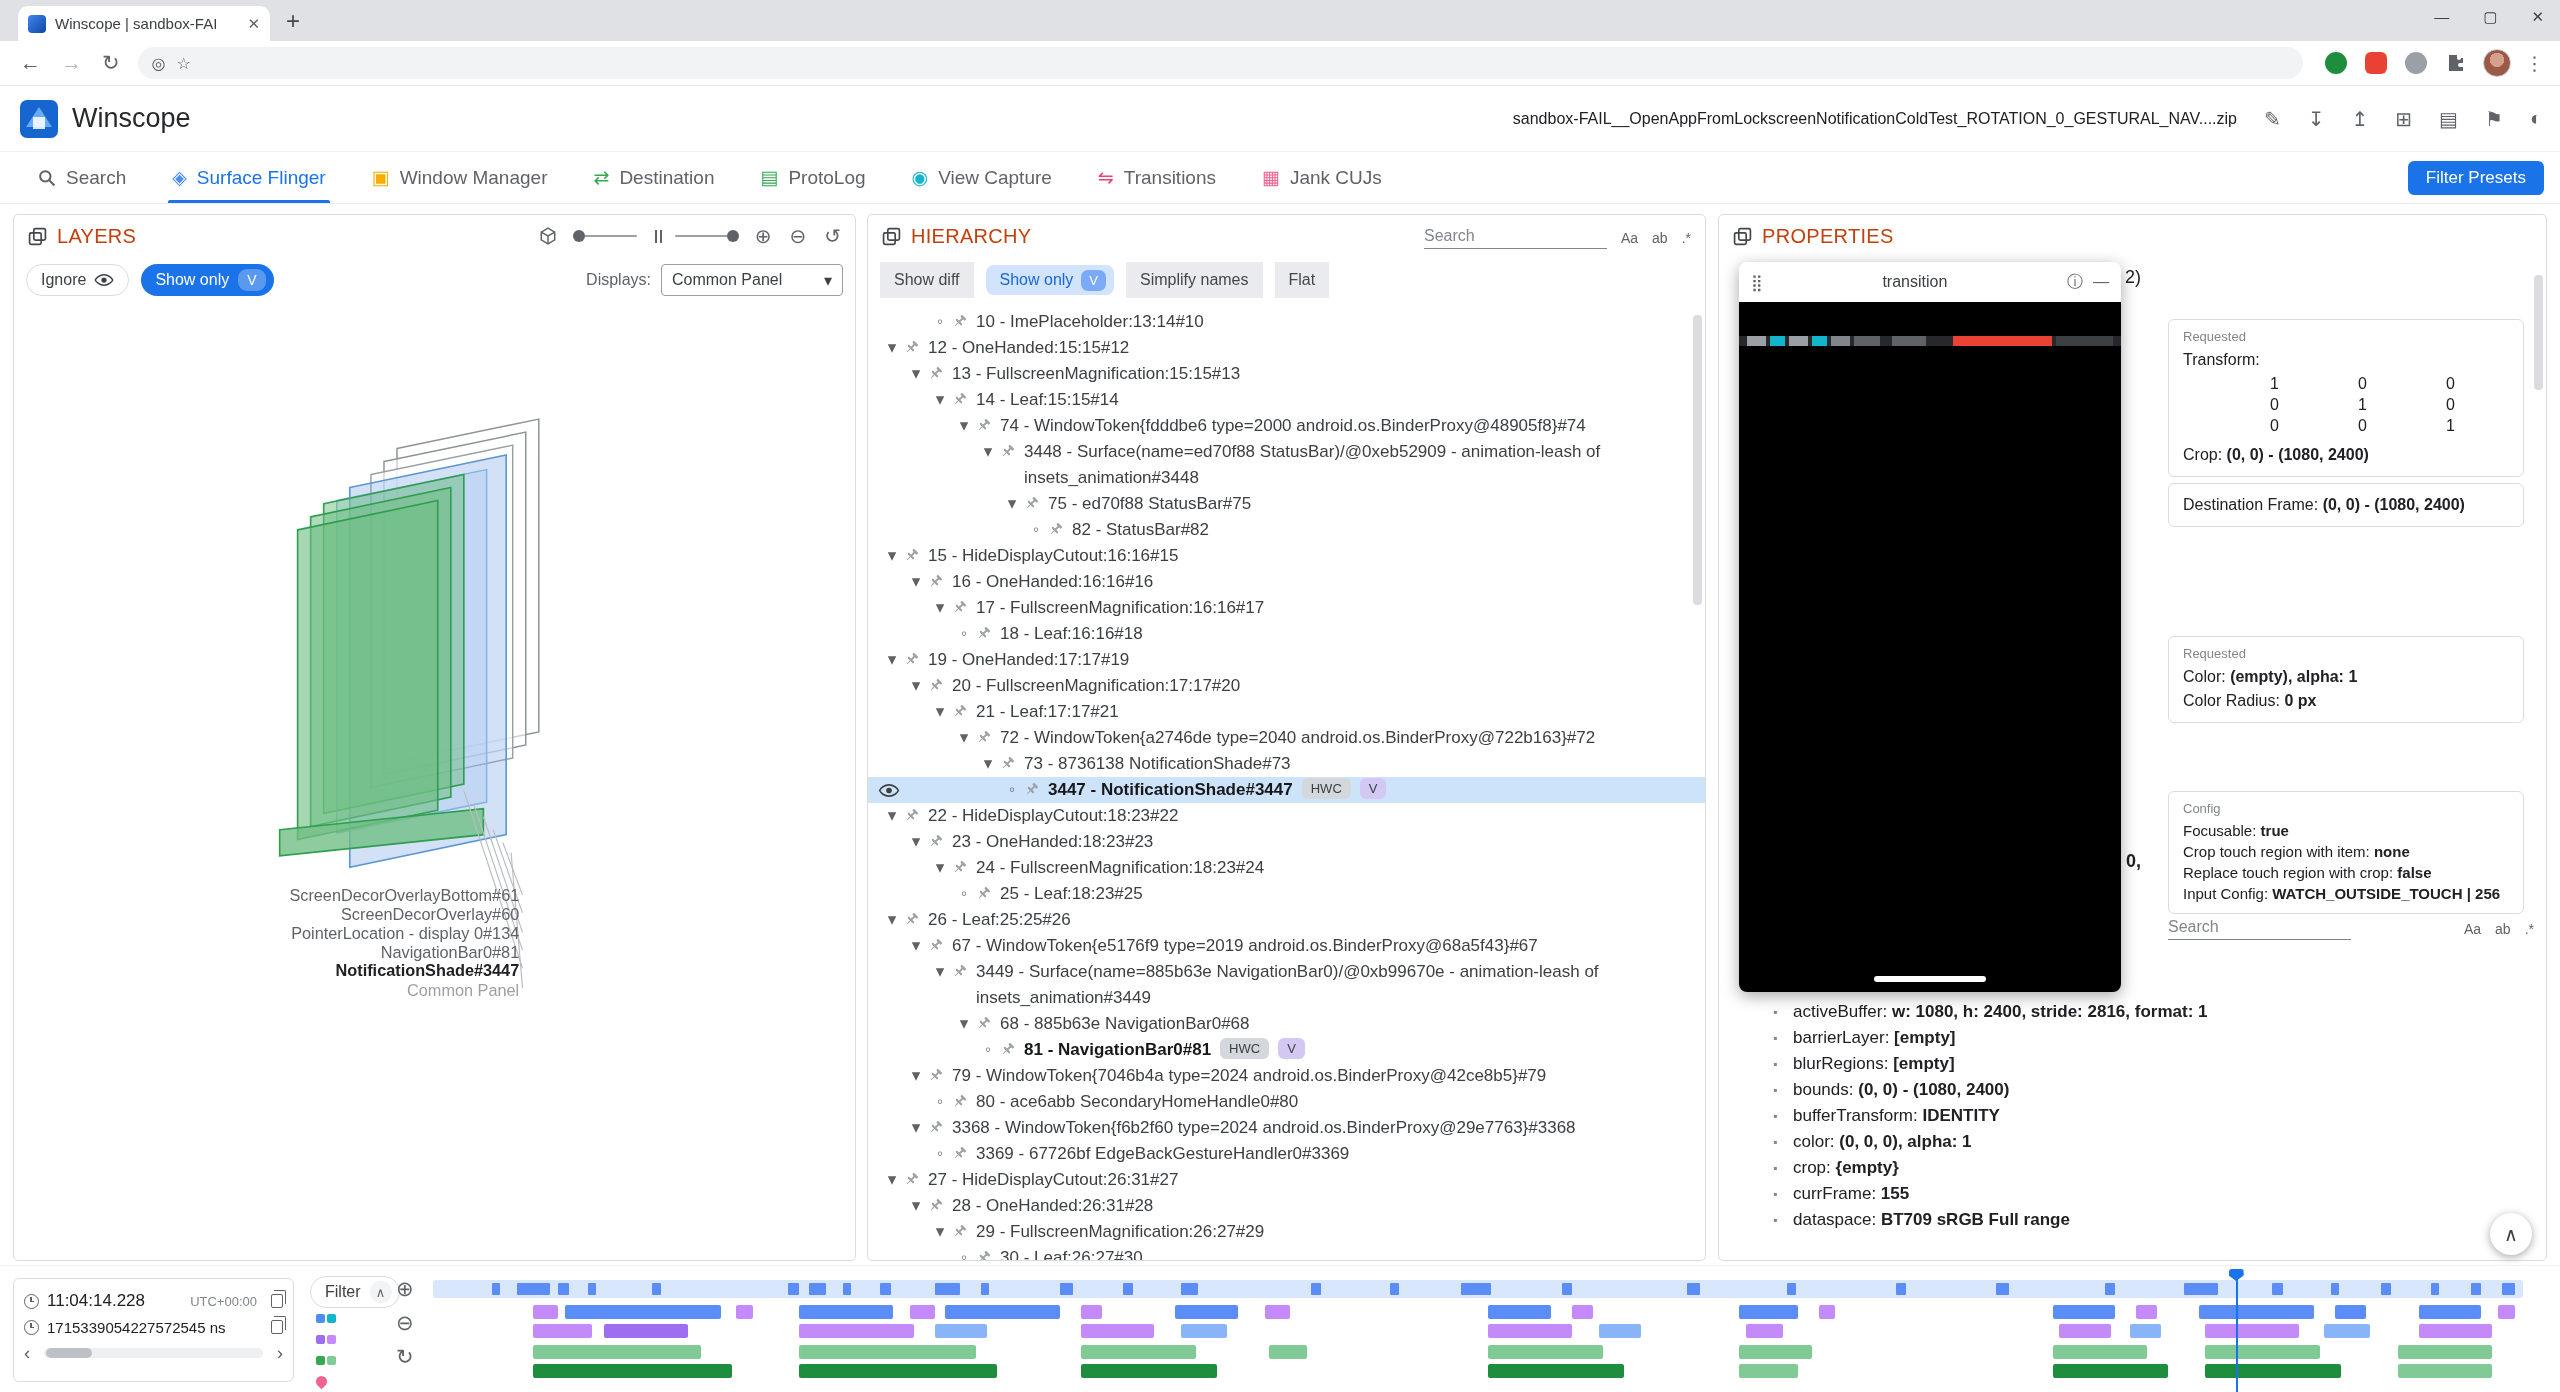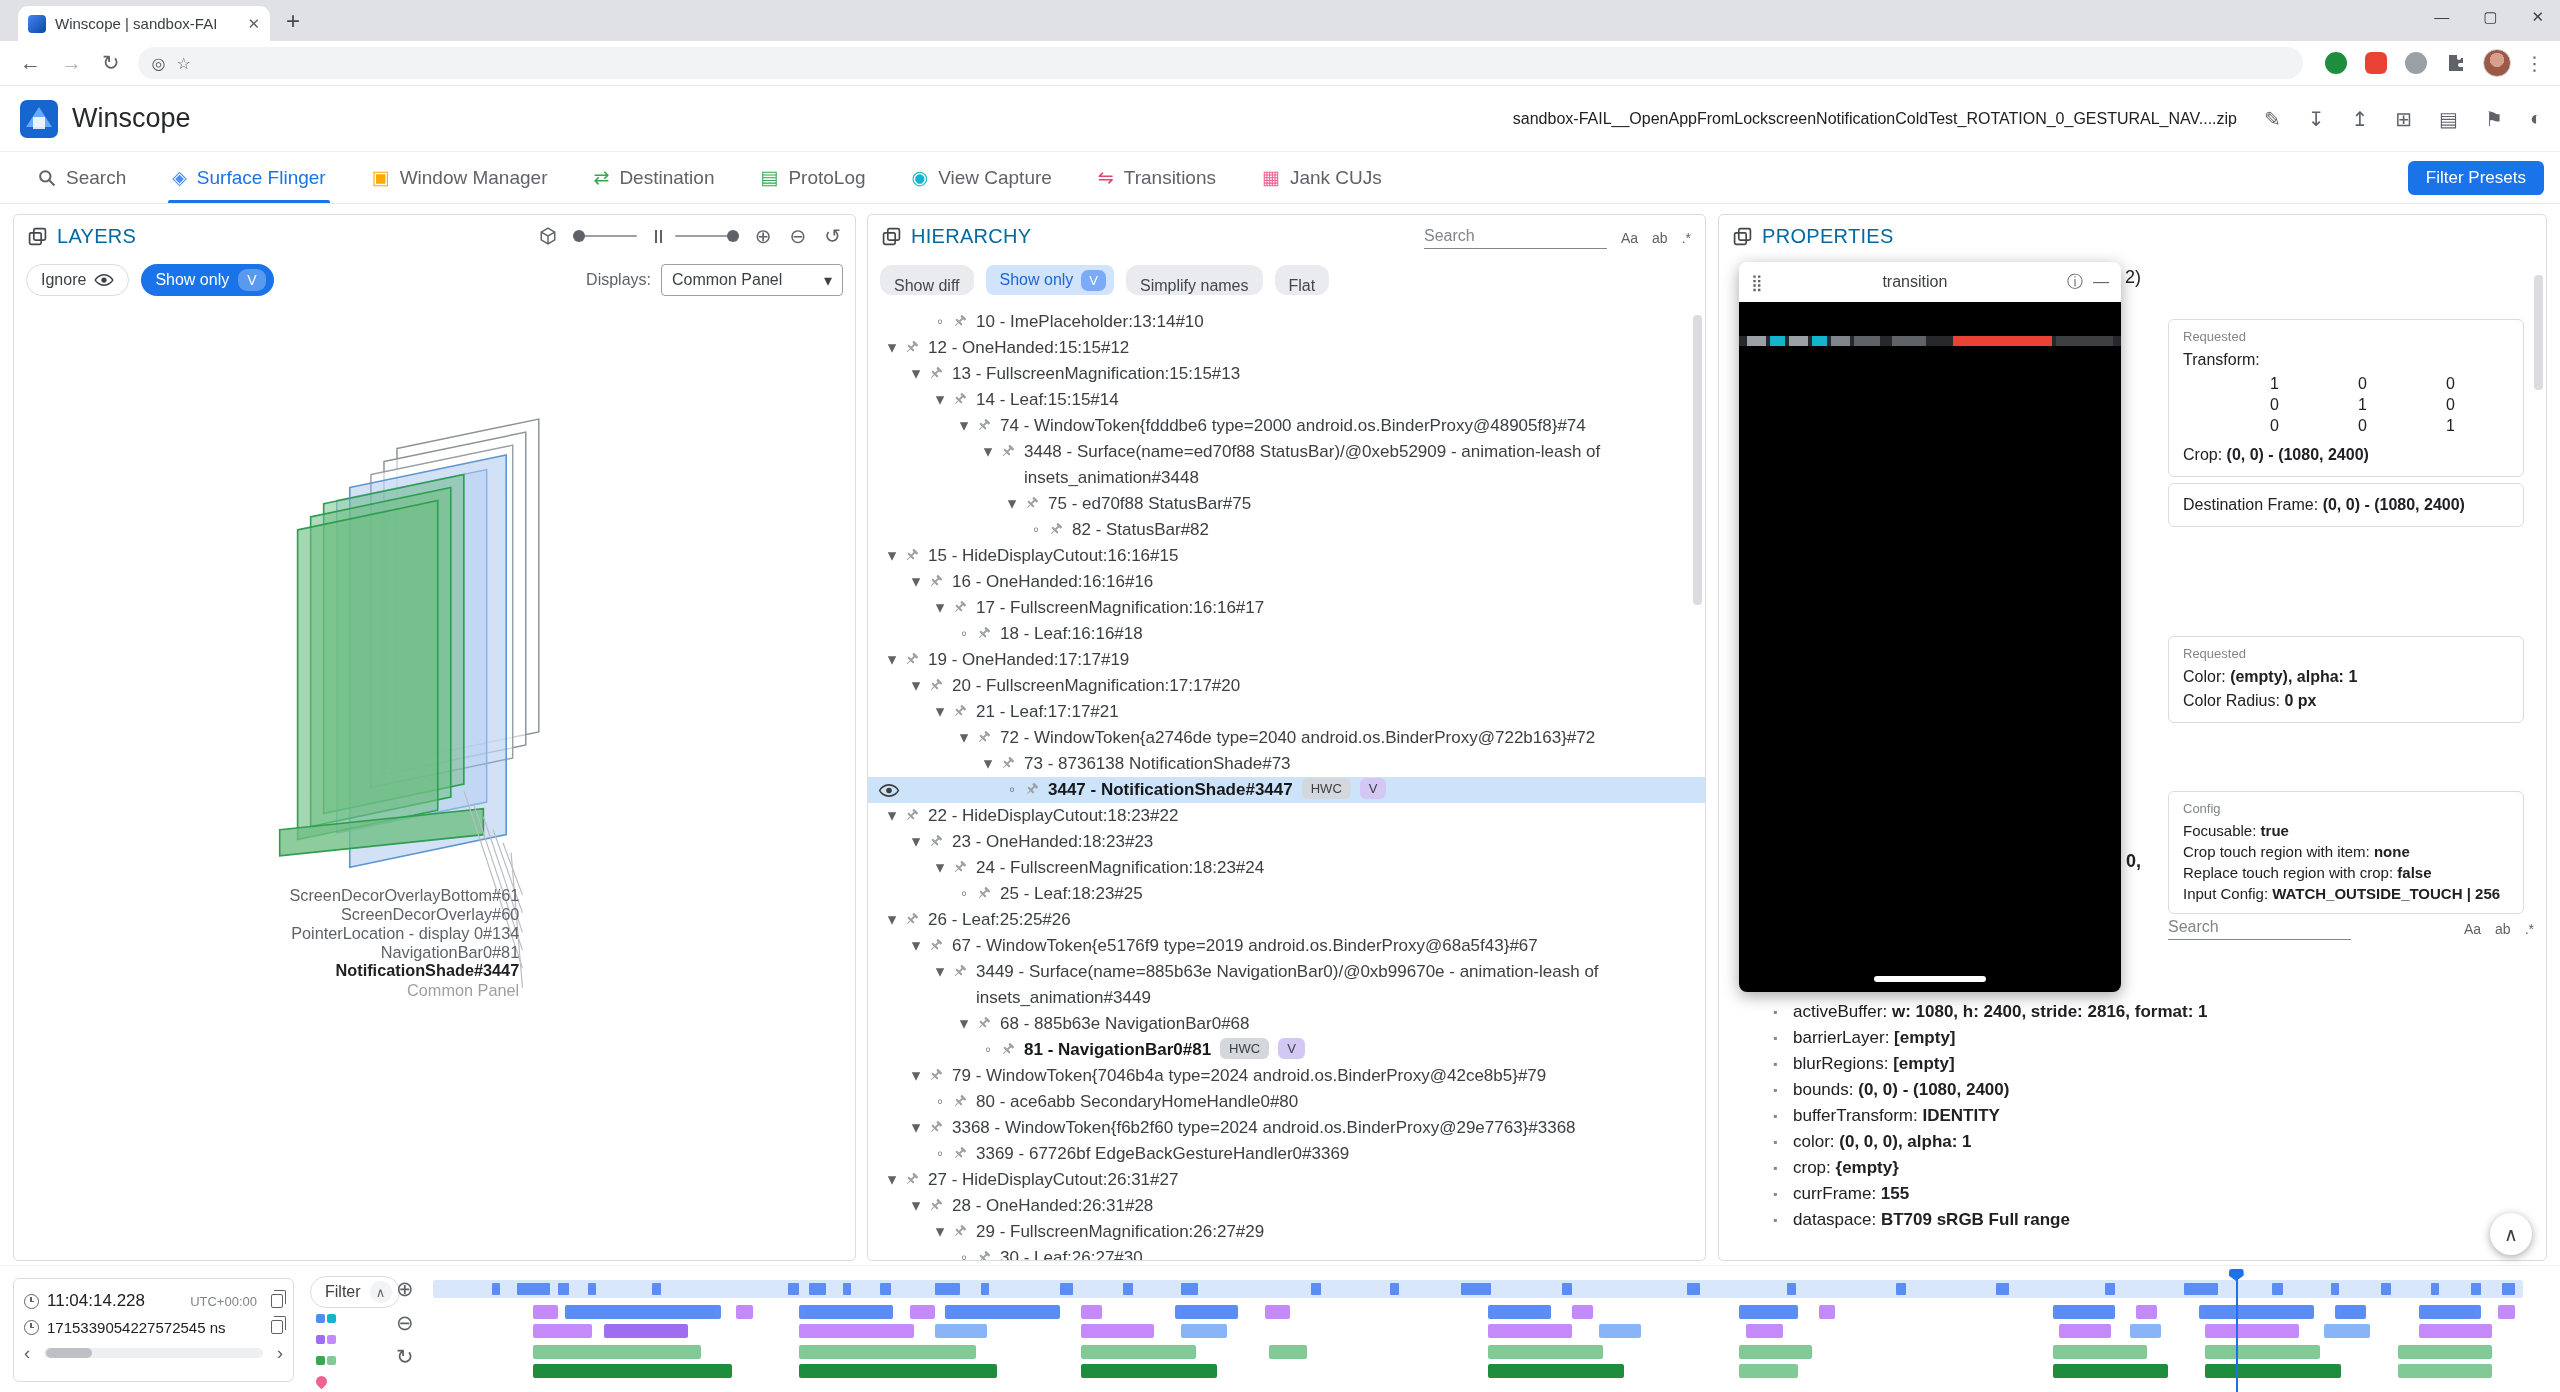--- a/index.html
+++ b/index.html
@@ -44,21 +44,21 @@
   .navtab.active::after{content:"";position:absolute;left:-4px;right:-4px;bottom:0;height:3px;background:#1a73e8;border-radius:2px 2px 0 0;}
   .ticon{font-size:19px;}
   .filter-presets{position:absolute;right:16px;top:9px;height:34px;background:#1a73e8;color:#fff;border:none;border-radius:6px;font-size:17px;font-weight:500;padding:0 18px;font-family:inherit;display:flex;align-items:center;gap:8px;}
 
   
   .panel{position:absolute;top:214px;height:1047px;background:#fff;border:1px solid #dadce0;border-radius:5px;overflow:hidden;}
   #layers-panel{left:13px;width:843px;}
   #hierarchy-panel{left:867px;width:839px;}
   #properties-panel{left:1718px;width:829px;}
   .panel-header{height:42px;display:flex;align-items:center;padding:0 14px;gap:10px;}
-  .panel-title{font-size:20px;font-weight:500;letter-spacing:.3px;color:#0369a1;}
+  .panel-title{font-size:20px;font-weight:500;letter-spacing:.3px;color:#c2410c;}
   .ph-icon{flex:0 0 auto;color:#44474a;}
 
   
   .ltools{margin-left:auto;display:flex;align-items:center;gap:18px;color:#5f6368;}
   .slider{position:relative;width:62px;height:2px;background:#9aa0a6;border-radius:1px;}
   .slider::after{content:"";position:absolute;top:-5px;width:12px;height:12px;border-radius:50%;background:#5f6368;}
   .slider.left::after{left:-2px;}
   .slider.right::after{right:-2px;}
   .vticks{width:2px;height:13px;background:#5f6368;box-shadow:5px 0 0 #5f6368;}
   .lt-ic{font-size:20px;}
@@ -72,21 +72,21 @@
   .select-box{width:182px;height:32px;border:1px solid #9aa0a6;border-radius:4px;display:flex;align-items:center;justify-content:space-between;padding:0 10px;font-size:16px;color:#3c4043;background:#fff;}
   .layers-canvas{position:absolute;left:0;top:90px;right:0;bottom:0;}
   .scene{width:100%;height:100%;display:block;}
 
   
   .hsearch{margin-left:auto;display:flex;align-items:flex-end;gap:14px;}
   .usearch{width:183px;border:none;border-bottom:1px solid #80868b;font-size:16px;font-family:inherit;padding:3px 0;color:#202124;outline:none;background:transparent;}
   .usearch::placeholder{color:#80868b;}
   .stool{font-size:14px;color:#5f6368;padding-bottom:3px;}
   .chiprow{height:46px;display:flex;align-items:center;gap:12px;padding:0 12px;}
-  .chip-gray{height:30px;background:#e9ebee;color:#44474a;border-radius:12px;padding:0 14px;font-size:16px;font-weight:500;display:flex;align-items:flex-end;}
+  .chip-gray{height:36px;background:#e9ebee;color:#44474a;border-radius:0;padding:0 14px;font-size:16px;font-weight:500;display:flex;align-items:center;}
   .chip-lblue{height:30px;background:#d2e3fc;color:#1967d2;border-radius:8px;padding:0 8px 0 14px;font-size:16px;font-weight:500;display:flex;align-items:center;gap:8px;}
   .vbadge-blue{background:#7baaf7;color:#fff;border-radius:7px;padding:0 8px;height:21px;line-height:21px;font-size:13px;}
   .tree{position:absolute;left:0;top:88px;right:0;bottom:0;overflow:hidden;font-size:17px;color:#3c4043;padding-top:6px;}
   .tree-row{position:relative;line-height:26px;padding-right:14px;}
   .tree-row.sel{background:#cde3f9;}
   .tree-row.bold .tlabel{font-weight:700;color:#17181a;}
   .tw{position:absolute;top:0;width:20px;text-align:center;color:#5f6368;}
   .pin{position:absolute;top:5px;color:#9aa0a6;}
   .eye{position:absolute;left:10px;top:6px;color:#3c4043;}
   .chip-hwc{display:inline-block;background:#d4d8dd;color:#3c4043;height:21px;line-height:21px;border-radius:6px;padding:0 9px;font-size:13px;font-weight:500;margin-left:9px;vertical-align:2px;}

